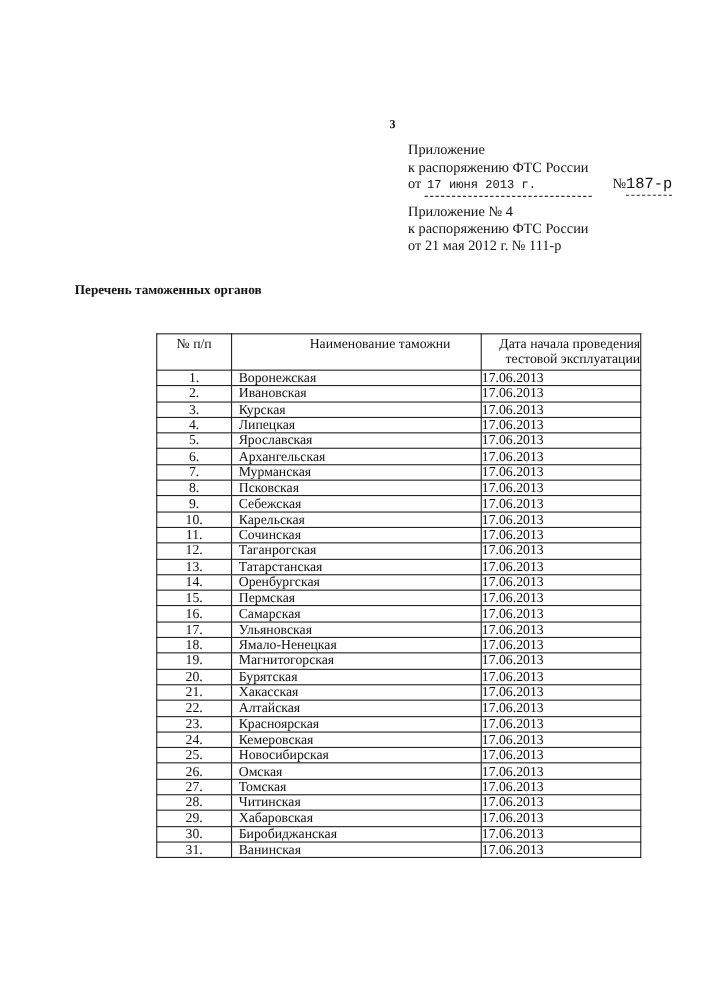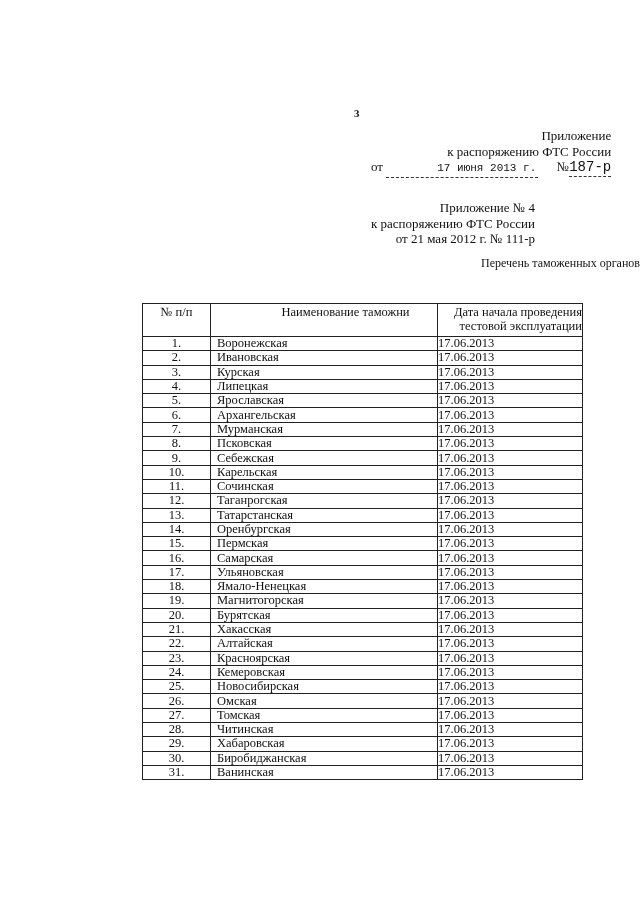--- a/index.html
+++ b/index.html
@@ -7,27 +7,27 @@
     width: 640px; height: 905px; position: relative; overflow: hidden;
     font-family: "Liberation Serif", "DejaVu Serif", serif; color: #111;
   }
   .page-num {
     position: absolute; left: 354px; top: 107px; font-size: 11px; font-weight: bold;
   }
   .appendix {
     position: absolute; left: 371px; font-size: 13px; line-height: 15.5px;
   }
   .appendix.a1 { top: 128px; }
-  .appendix.a2 { top: 200px; }
-  .appendix div { white-space: nowrap; text-align: right; }
+  .appendix.a2 { top: 184px; }
+  .appendix div { white-space: nowrap; }
   .u-date { display: inline-block; border-bottom: 1px dashed #333; padding: 0 2px; font-family: "Liberation Mono", monospace; font-size: 11px; }
   .u-num { display: inline-block; border-bottom: 1px dashed #333; font-family: "Liberation Mono", monospace; font-size: 14px; }
   .doc-title {
-    position: absolute; left: 0; width: 100%; top: 256px; text-align: right;
-    font-size: 12px; font-weight: normal; padding-left: 68px; box-sizing: border-box;
+    position: absolute; left: 0; width: 100%; top: 256px; text-align: left;
+    font-size: 12px; font-weight: bold; padding-left: 68px; box-sizing: border-box;
   }
   table.customs {
     position: absolute; left: 142px; top: 283px; width: 440px;
     border-collapse: collapse; font-size: 12.5px; table-layout: fixed; margin-top: 20px;
   }
   table.customs th, table.customs td {
     border: 1.5px solid #222; padding: 0; line-height: 13px;
   }
   table.customs th {
     font-weight: normal; vertical-align: top; height: 30px; font-size: 12.5px;

